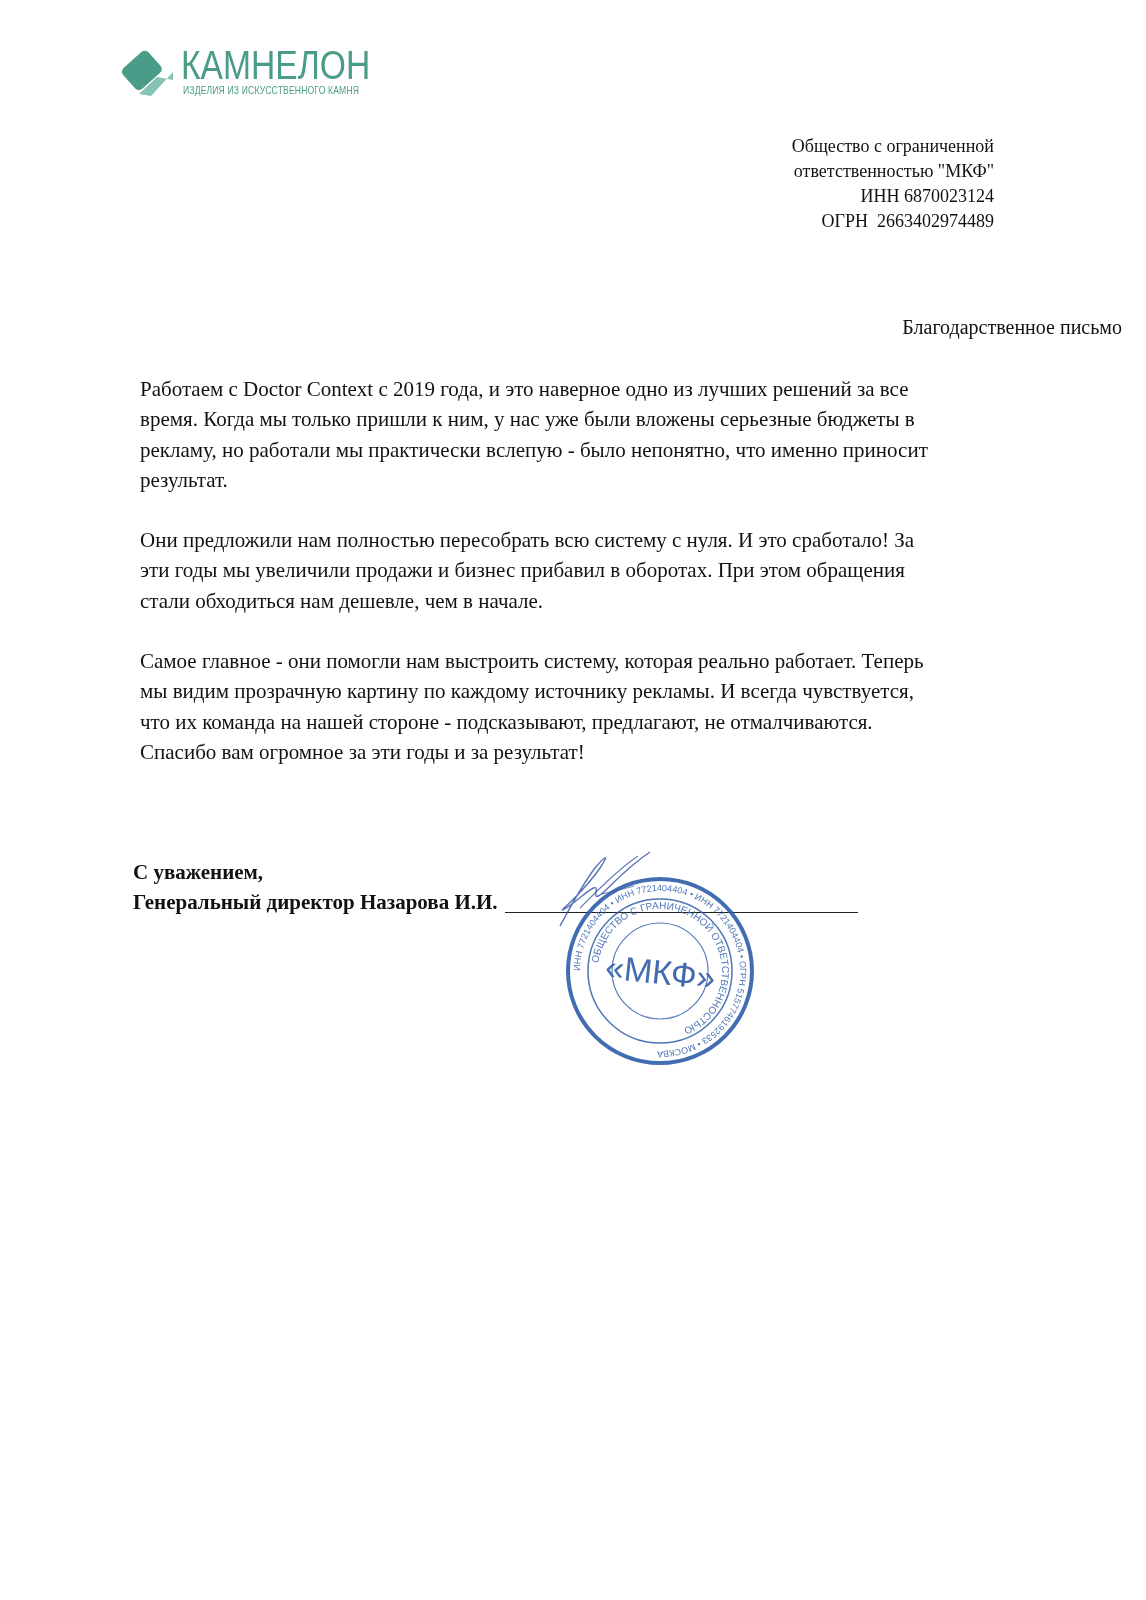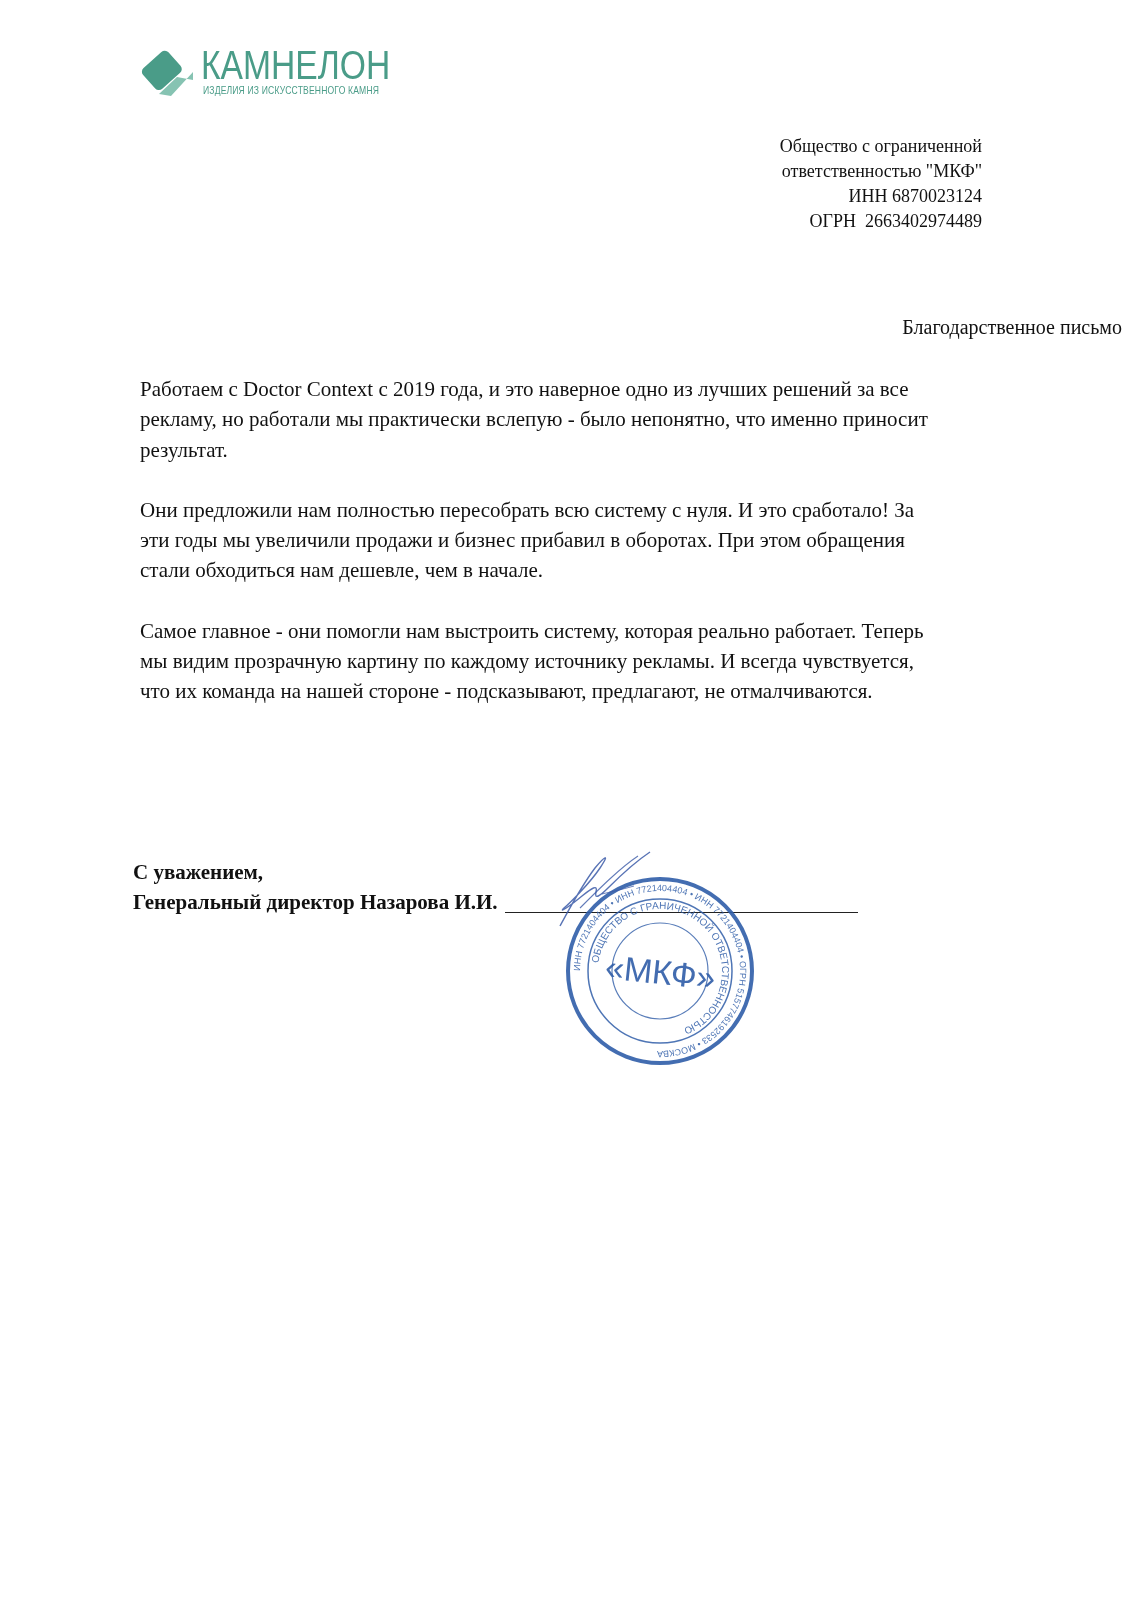--- a/index.html
+++ b/index.html
@@ -1,24 +1,24 @@
 <!DOCTYPE html>
 <html><head>
 <meta charset="utf-8">
 <style>
   html, body { margin: 0; padding: 0; background: #ffffff; }
   body { width: 1146px; height: 1600px; position: relative; overflow: hidden;
          font-family: "Liberation Serif", "DejaVu Serif", serif; color: #111; }
-  .logo { position: absolute; left: 137px; top: 44px; width: 260px; height: 56px; text-align: right; }
+  .logo { position: absolute; left: 117px; top: 44px; width: 260px; height: 56px; text-align: right; }
   .logo-mark { position: absolute; left: 0; top: 0; width: 58px; height: 56px; }
   .logo-name { position: absolute; left: 64px; top: -2px; font-family: "Liberation Sans", "DejaVu Sans", sans-serif;
                font-size: 41px; color: #4a9c88; letter-spacing: 0px; transform: scaleX(0.82); transform-origin: left top; line-height: 46px; }
   .logo-tag { position: absolute; left: 66px; top: 40px; font-family: "Liberation Sans", "DejaVu Sans", sans-serif;
               font-size: 11px; color: #4a9c88; transform: scaleX(0.78); transform-origin: left top; white-space: nowrap; letter-spacing: 0.2px; }
-  .addressee { position: absolute; right: 164px; top: 134px; text-align: right; font-size: 18px; line-height: 25px; }
+  .addressee { position: absolute; right: 152px; top: 134px; text-align: right; font-size: 18px; line-height: 25px; }
   .addressee div { white-space: pre; }
   .title { position: absolute; left: 0; width: 1122px; top: 316px; text-align: right; font-size: 20px; }
   .body { position: absolute; left: 133px; width: 870px; top: 374px; font-size: 21px; line-height: 30.3px; }
   .body p { margin: 0 0 30px 7px; }
   .body .line { display: block; white-space: nowrap; }
   .closing { position: absolute; left: 133px; top: 857px; font-size: 21px; line-height: 30px; font-weight: bold; }
   .sig-line { position: absolute; left: 505px; top: 912px; width: 353px; border-bottom: 1.5px solid #222; }
   .stamp { position: absolute; left: 560px; top: 876px; width: 200px; height: 190px; }
   .signature { position: absolute; left: 550px; top: 848px; width: 110px; height: 80px; }
 </style>
@@ -39,32 +39,34 @@
   <div>ответственностью "МКФ"</div>
   <div>ИНН 6870023124</div>
   <div>ОГРН  2663402974489</div>
 </div>
 
 <div class="title">Благодарственное письмо</div>
 
 <div class="body">
   <p>
     <span class="line">Работаем с Doctor Context с 2019 года, и это наверное одно из лучших решений за все</span>
+    <span class="line">время. Когда мы только пришли к ним, у нас уже были вложены серьезные бюджеты в</span>
     <span class="line">рекламу, но работали мы практически вслепую - было непонятно, что именно приносит</span>
     <span class="line">результат.</span>
   </p>
   <p>
     <span class="line">Они предложили нам полностью пересобрать всю систему с нуля. И это сработало! За</span>
     <span class="line">эти годы мы увеличили продажи и бизнес прибавил в оборотах. При этом обращения</span>
     <span class="line">стали обходиться нам дешевле, чем в начале.</span>
   </p>
   <p>
     <span class="line">Самое главное - они помогли нам выстроить систему, которая реально работает. Теперь</span>
     <span class="line">мы видим прозрачную картину по каждому источнику рекламы. И всегда чувствуется,</span>
     <span class="line">что их команда на нашей стороне - подсказывают, предлагают, не отмалчиваются.</span>
+    <span class="line">Спасибо вам огромное за эти годы и за результат!</span>
   </p>
 </div>
 
 <div class="closing">
   <div>С уважением,</div>
   <div>Генеральный директор Назарова И.И.</div>
 </div>
 
 <div class="sig-line"></div>
 

